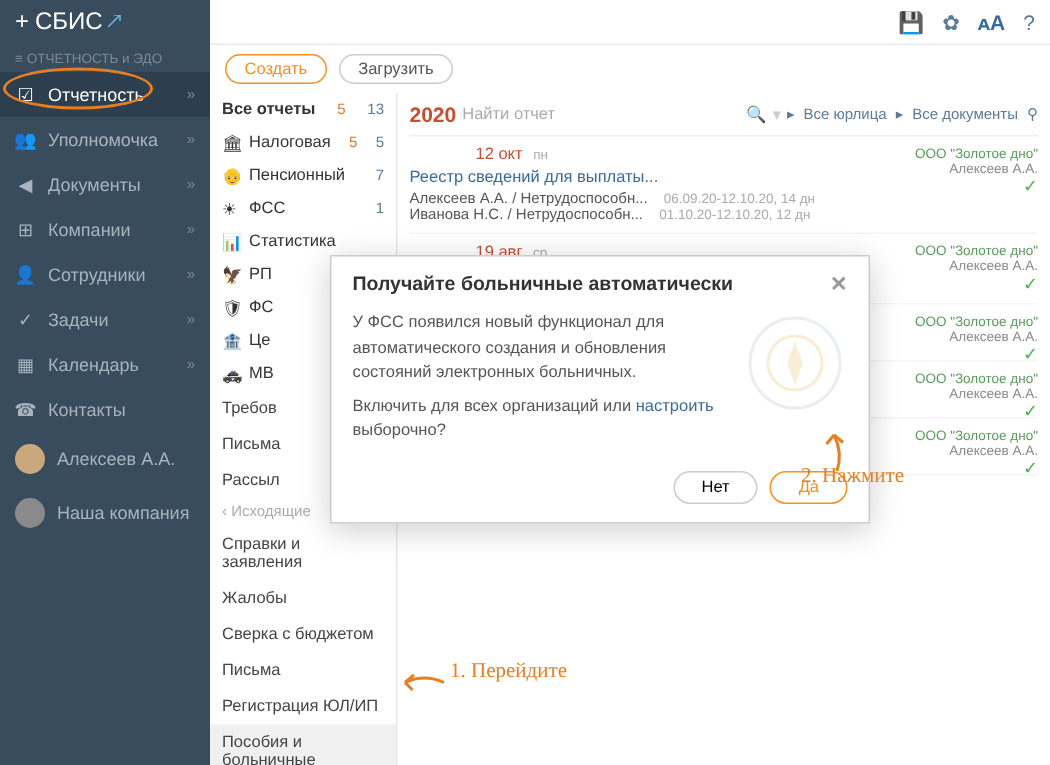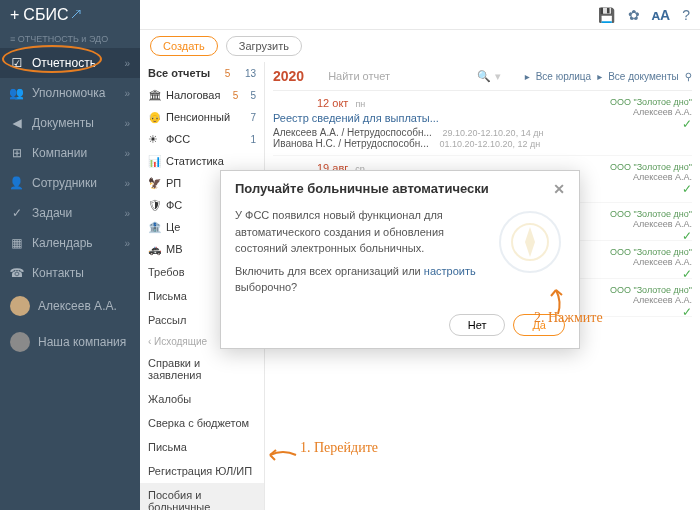--- a/index.html
+++ b/index.html
@@ -28,21 +28,21 @@
 .report-row { padding: 5px 8px; display: flex; align-items: center; gap: 6px; cursor: pointer; }
 .report-row .count { margin-left: auto; color: #d97a2f; font-size: 10px; }
 .report-row .count.blue { color: #5a7a99; }
 .report-title { font-weight: bold; color: #333; }
 .report-icon { width: 12px; height: 12px; display: inline-block; }
 .sub-list { font-size: 11px; }
 .sub-row { padding: 6px 8px; cursor: pointer; color: #444; position: relative; }
 .sub-row.active { background: #f0f0f0; }
 .sub-header { padding: 4px 8px; color: #aaa; font-size: 10px; }
 .details { flex: 1; padding: 4px 8px; font-size: 11px; position: relative; }
-.year-row { display: flex; align-items: center; gap: 24px; padding: 2px 0 6px; border-bottom: 1px solid #eee; }
+.year-row { display: flex; align-items: center; gap: 4px; padding: 2px 0 6px; border-bottom: 1px solid #eee; }
 .year { color: #c94e2f; font-weight: bold; font-size: 14px; }
 .search-box { flex: 1; display: flex; align-items: center; gap: 4px; color: #aaa; }
 .search-icon { color: #5a7a99; }
 .filter-links { color: #5a7a99; display: flex; gap: 6px; align-items: center; font-size: 10px; }
 .doc-block { padding: 6px 0; border-bottom: 1px solid #f5f5f5; display: flex; }
 .doc-left { flex: 1; }
 .doc-right { width: 100px; text-align: right; font-size: 9px; color: #5a7a99; }
 .date-label { color: #c94e2f; font-size: 11px; margin-left: 44px; }
 .date-sub { color: #aaa; font-size: 9px; margin-left: 4px; }
 .doc-title { color: #3a6a9a; margin: 3px 0; cursor: pointer; }
@@ -221,21 +221,21 @@
           </div>
         </div>
 
         <div class="doc-block">
           <div class="doc-left">
             <span class="date-label">12 окт</span>
             <span class="date-sub">пн</span>
             <div class="doc-title">Реестр сведений для выплаты...</div>
             <div class="doc-line">
               <span>Алексеев А.А. / Нетрудоспособн...</span>
-              <span class="doc-time" style="margin-left:8px">29.10.20-12.10.20, 14 дн</span>
+              <span class="doc-time" style="margin-left:8px">06.09.20-12.10.20, 14 дн</span>
             </div>
             <div class="doc-line">
               <span>Иванова Н.С. / Нетрудоспособн...</span>
               <span class="doc-time" style="margin-left:8px">01.10.20-12.10.20, 12 дн</span>
             </div>
           </div>
           <div class="doc-right">
             <div class="company-name">ООО "Золотое дно"</div>
             <div style="color:#888">Алексеев А.А.</div>
             <div class="check">✓</div>

